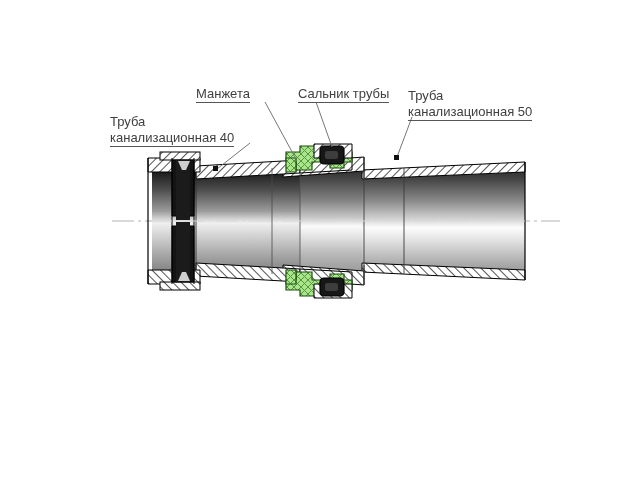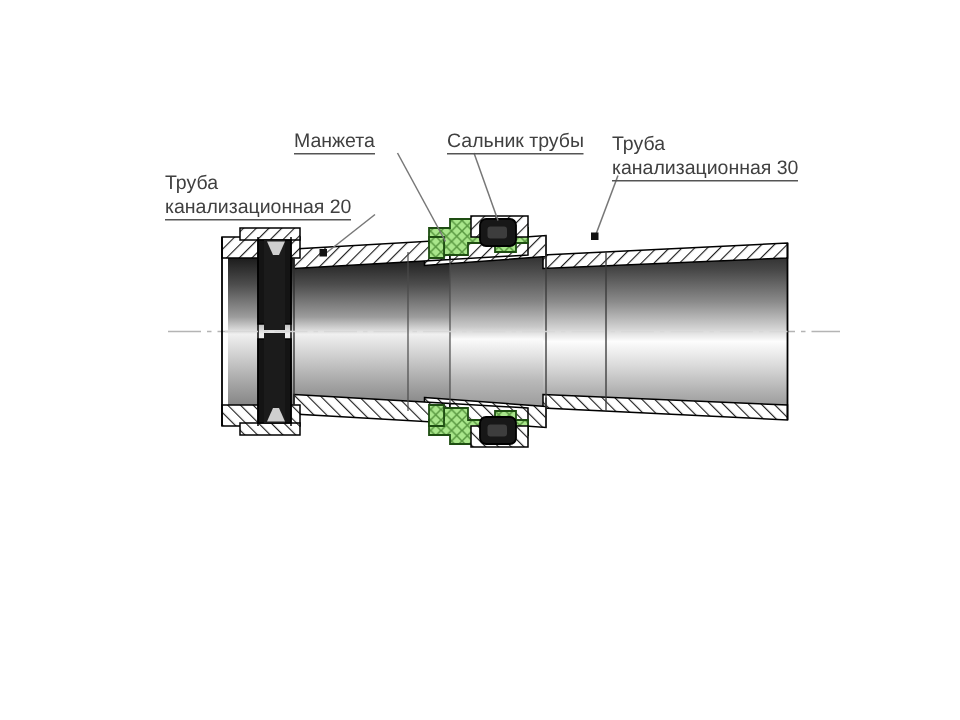--- a/index.html
+++ b/index.html
@@ -164,29 +164,29 @@
     <line x1="265" y1="102" x2="297" y2="161" stroke="#777" stroke-width="1"></line>
 
     <line x1="316" y1="102" x2="332" y2="147" stroke="#777" stroke-width="1"></line>
 
     <line x1="412" y1="117" x2="397" y2="157" stroke="#777" stroke-width="1"></line>
     <rect x="394" y="155" width="5" height="5" fill="#111"></rect>
   </svg>
 
   <div class="label" style="left:110px;top:114px;">
     <div>Труба</div>
-    <div class="u">канализационная 20</div>
+    <div class="u">канализационная 40</div>
   </div>
 
   <div class="label" style="left:196px;top:86px;">
     <div class="u">Манжета</div>
   </div>
 
   <div class="label" style="left:298px;top:86px;text-align:right;">
     <div class="u">Сальник трубы</div>
   </div>
 
   <div class="label" style="left:408px;top:88px;">
     <div>Труба</div>
-    <div class="u">канализационная 30</div>
+    <div class="u">канализационная 50</div>
   </div>
 
 </div>
 
 </body></html>

